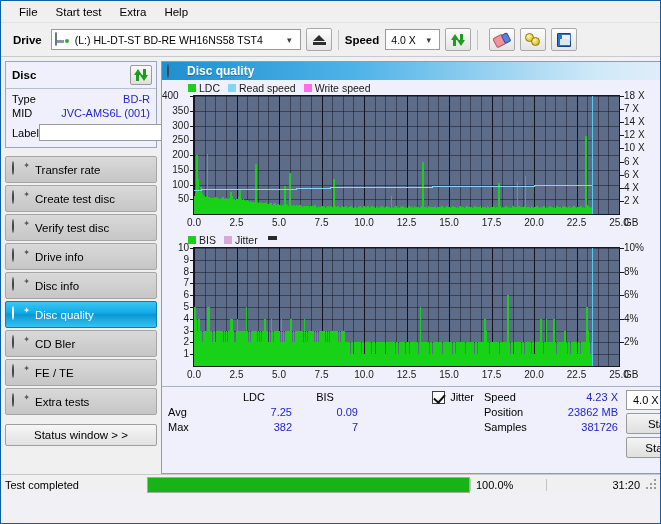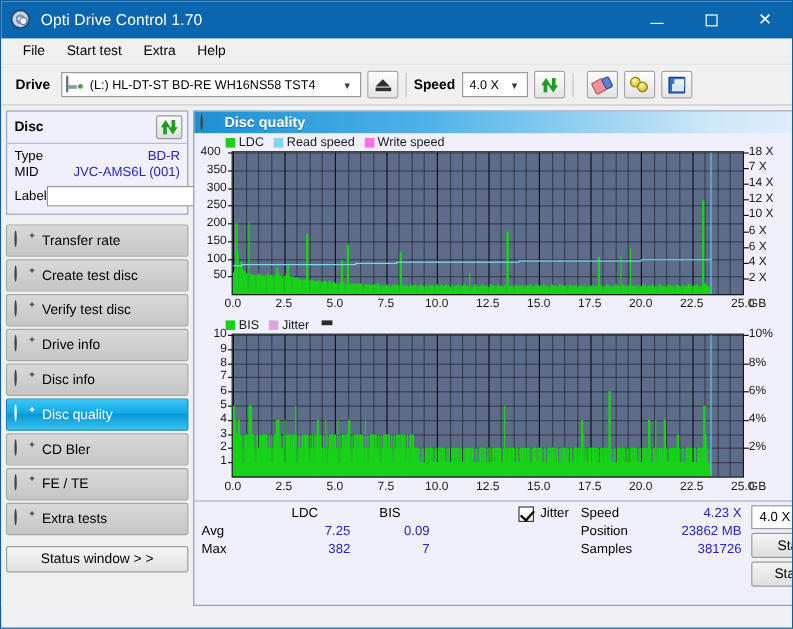--- a/index.html
+++ b/index.html
@@ -271,37 +271,20 @@
   .sb-pct { width:76px; padding-left:5px; border-left:1px solid #c2c2c2; }
   .sb-time { width:100px; text-align:right; padding-right:6px; border-left:1px solid #c2c2c2;}
   .grip { width:12px;height:12px;position:relative;margin-right:2px;}
   .grip i{position:absolute;width:2px;height:2px;background:#9a9a9a;}
 </style>
 </head>
 <body>
 
 <div id="app">
 
-  <div class="titlebar">
-    <div class="title-icon">
-        <div class="cd-glyph"></div>
-      </div>
-    <div class="title-text">Opti Drive Control 1.70</div>
-    <div class="winbtns">
-      <div class="winbtn">
-          <span class="min"></span>
-        </div>
-      <div class="winbtn">
-          <span class="max"></span>
-        </div>
-      <div class="winbtn">
-          <span class="cls">✕</span>
-        </div>
-    </div>
-  </div>
 
   <div class="menubar">
     <div class="menuitem">File</div>
     <div class="menuitem">Start test</div>
     <div class="menuitem">Extra</div>
     <div class="menuitem">Help</div>
   </div>
 
   <div class="drivebar">
     <div class="lbl-bold drive-label">Drive</div>
@@ -866,21 +849,21 @@
               <div class="axis-lbl" style="right: 468px; top: 81.75px; text-align: right; left: 0px; width: 27px;">150</div>
               <div class="tickmark" style="left:28px;top:87.75px;width:4px;height:1px;"></div>
               <div class="axis-lbl" style="right: 468px; top: 67px; text-align: right; left: 0px; width: 27px;">200</div>
               <div class="tickmark" style="left:28px;top:73px;width:4px;height:1px;"></div>
               <div class="axis-lbl" style="right: 468px; top: 52.25px; text-align: right; left: 0px; width: 27px;">250</div>
               <div class="tickmark" style="left:28px;top:58.25px;width:4px;height:1px;"></div>
               <div class="axis-lbl" style="right: 468px; top: 37.5px; text-align: right; left: 0px; width: 27px;">300</div>
               <div class="tickmark" style="left:28px;top:43.5px;width:4px;height:1px;"></div>
               <div class="axis-lbl" style="right: 468px; top: 22.75px; text-align: right; left: 0px; width: 27px;">350</div>
               <div class="tickmark" style="left:28px;top:28.75px;width:4px;height:1px;"></div>
-              <div class="axis-lbl" style="right: 468px; top: 8px; text-align: center; left: 0px; width: 27px;">400</div>
+              <div class="axis-lbl" style="right: 468px; top: 8px; text-align: left; left: 0px; width: 27px;">400</div>
               <div class="tickmark" style="left:28px;top:14px;width:4px;height:1px;"></div>
               <div class="axis-lbl r" style="left:462px;top:112.88888888888889px;">2 X</div>
               <div class="tickmark" style="left:458px;top:118.88888888888889px;width:4px;height:1px;"></div>
               <div class="axis-lbl r" style="left:462px;top:99.77777777777777px;">4 X</div>
               <div class="tickmark" style="left:458px;top:105.77777777777777px;width:4px;height:1px;"></div>
               <div class="axis-lbl r" style="left:462px;top:86.66666666666667px;">6 X</div>
               <div class="tickmark" style="left:458px;top:92.66666666666667px;width:4px;height:1px;"></div>
               <div class="axis-lbl r" style="left:462px;top:73.55555555555556px;">6 X</div>
               <div class="tickmark" style="left:458px;top:79.55555555555556px;width:4px;height:1px;"></div>
               <div class="axis-lbl r" style="left:462px;top:60.44444444444444px;">10 X</div>
@@ -1431,13 +1414,29 @@
 
             </div>
             <div class="actbtn">Start full</div>
             <div class="actbtn">Start part</div>
           </div>
         </div>
       </div>
     </div>
   </div>
 
+  <div class="statusbar">
+    <div class="sb-text">Test completed</div>
+    <div class="sb-progress">
+      <div class="sb-fill" id="sb-fill" style="width: 100%;"></div>
+    </div>
+    <div class="sb-pct">100.0%</div>
+    <div class="sb-time">31:20</div>
+    <div class="grip">
+      <i style="left:8px;top:8px"></i>
+        <i style="left:4px;top:8px"></i>
+        <i style="left:8px;top:4px"></i>
+        <i style="left:0px;top:8px"></i>
+        <i style="left:4px;top:4px"></i>
+        <i style="left:8px;top:0px"></i>
+    </div>
+  </div>
 </div>
 
 </body></html>

